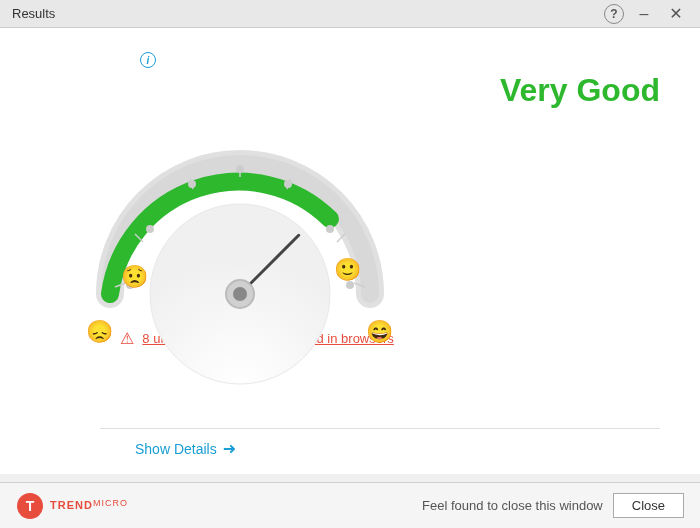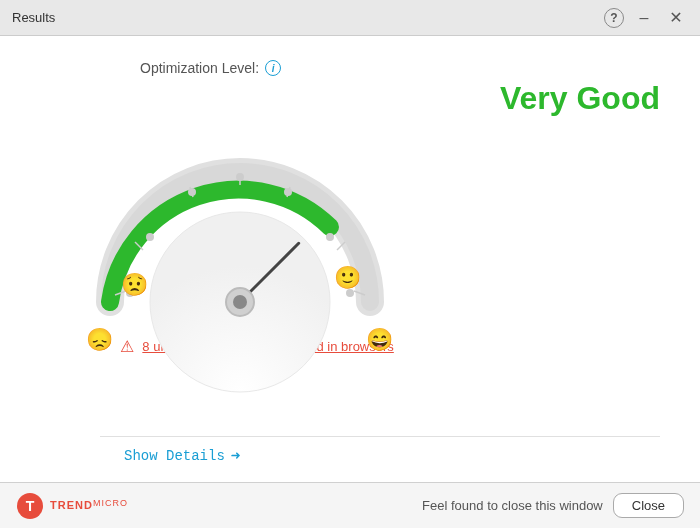--- a/index.html
+++ b/index.html
@@ -12,21 +12,21 @@
     }
 
     
     .title-bar {
       display: flex;
       align-items: center;
       justify-content: space-between;
       background: #e8e8e8;
       border-bottom: 1px solid #ccc;
       padding: 6px 12px;
-      height: 36px;
+      height: 28px;
     }
     .title-bar-left {
       font-size: 13px;
       color: #333;
     }
     .title-bar-controls {
       display: flex;
       align-items: center;
       gap: 8px;
     }
@@ -123,22 +123,21 @@
       color: #e74c3c;
       font-size: 13px;
       text-decoration: underline;
       cursor: pointer;
     }
 
     
     .show-details-section {
       position: absolute;
       bottom: 16px;
-      left: 124px;
-      font-family: Liberation Mono, monospace;
+      left: 135px;
     }
     .show-details-link {
       color: #1a9ed4;
       font-size: 14px;
       cursor: pointer;
       text-decoration: none;
       display: flex;
       align-items: center;
       gap: 6px;
     }
@@ -192,21 +191,21 @@
       align-items: center;
       gap: 10px;
     }
     .feel-free-text {
       font-size: 13px;
       color: #555;
     }
     .close-btn {
       background: #fff;
       border: 1px solid #aaa;
-      border-radius: 9px;
+      border-radius: 0;
       padding: 4px 18px;
       font-size: 13px;
       cursor: pointer;
       color: #333;
     }
 
     
     .divider {
       border: none;
       border-top: 1px solid #e0e0e0;
@@ -221,21 +220,20 @@
   <span class="title-bar-left">Results</span>
   <div class="title-bar-controls">
     <button class="title-btn help">?</button>
     <button class="title-btn">–</button>
     <button class="title-btn">✕</button>
   </div>
 </div>
 
 <div class="main-content">
   <div class="optimization-label">
-    <span>Optimization Level:</span>
     <span class="info-icon">i</span>
   </div>
   <div class="optimization-value">Very Good</div>
 
   <div class="gauge-container">
     <svg class="gauge-svg" viewBox="0 0 320 200">
 
       <defs>
         <radialGradient id="faceGrad" cx="50%" cy="100%" r="70%">
           <stop offset="0%" stop-color="#ffffff"></stop>

